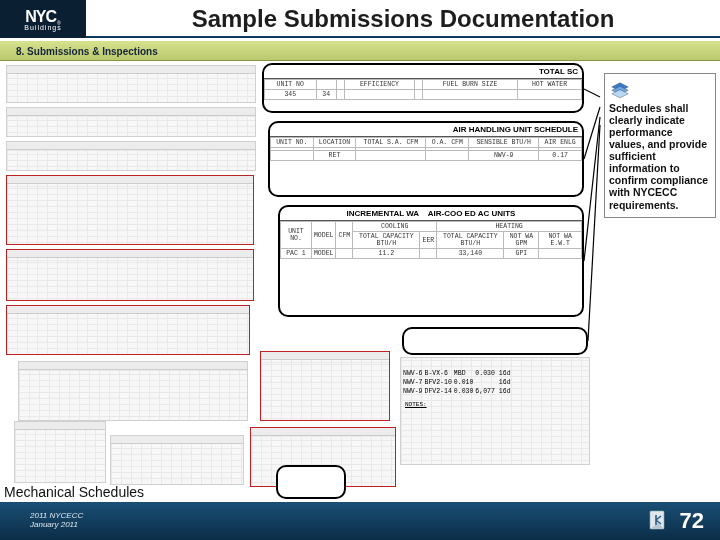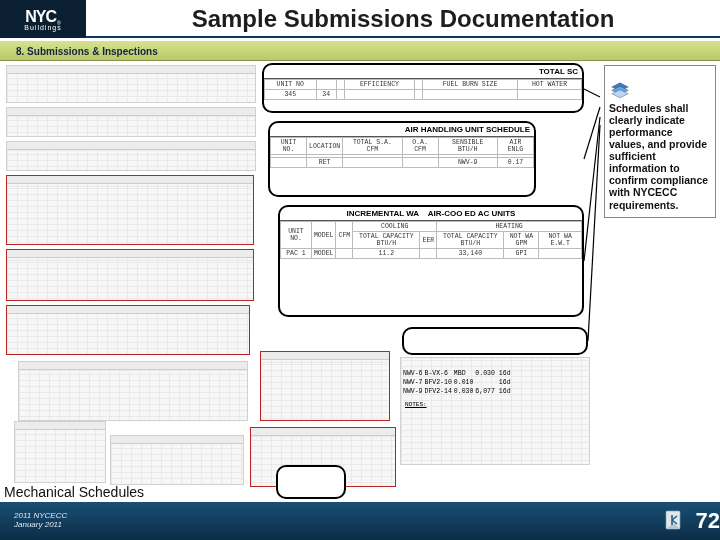--- a/index.html
+++ b/index.html
@@ -44,42 +44,42 @@
   .s11 { top:374px; left:110px; width:134px; height:50px; }
   .s12 { top:360px; left:14px;  width:92px;  height:62px; }
 
   
   .callout { position:absolute; border:2.5px solid #000; border-radius:10px; background:#fff; overflow:hidden; }
   .callout .chdr { font-size:8px; font-weight:700; text-align:right; padding:2px 4px; border-bottom:1px solid #555; white-space:nowrap; overflow:hidden;}
   .callout table { border-collapse:collapse; width:100%; font-size:6px; color:#333; }
   .callout td { border:1px solid #bbb; padding:1px 2px; text-align:center; }
 
   .co1 { top:2px;  left:262px; width:322px; height:50px; }
-  .co2 { top:60px; left:268px; width:268px; height:76px; }
+  .co2 { top:60px; left:268px; width:316px; height:76px; }
   .co3 { top:144px;left:278px; width:306px; height:112px;}
   .co4 { top:266px;left:402px; width:186px; height:28px; border-width:2px;}
   
   .co5 { top:404px; left:276px; width:70px; height:34px; border-width:2px;}
 
   
   svg.leads { position:absolute; top:0; left:0; width:100%; height:100%; pointer-events:none; }
 
   
-  .note { position:absolute; top:4px; right:4px; width:112px; border:1px solid #888; background:#fff; padding:16px 4px 6px 4px; }
+  .note { position:absolute; top:12px; right:4px; width:112px; border:1px solid #888; background:#fff; padding:8px 4px 6px 4px; }
   .note-icon { width:22px; height:18px; display:block; margin-bottom:2px;}
   .note-text { font-size:10.5px; font-weight:700; line-height:1.15; color:#111; }
 
   .caption { position:absolute; left:4px; bottom:2px; font-size:14px; font-weight:400; color:#111; }
 
   
   .footer { position:absolute; left:0; right:0; bottom:0; height:38px; background: linear-gradient(#1a4f75,#0b2d47); display:flex; align-items:center; }
-  .foot-left { font-size:8px; font-style:italic; color:#dce6ee; padding-left:14px; line-height:1.1;}
+  .foot-left { font-size:8px; font-style:italic; color:#dce6ee; padding-left:14px; line-height:1.1;margin-left:16px;}
   .flex { flex:1; }
   .foot-icon { width:24px; height:24px; margin-right:10px; }
-  .page-no { color:#fff; font-size:22px; font-weight:700; margin-right:0; }
+  .page-no { color:#fff; font-size:22px; font-weight:700; margin-right:16px; }
 
   
   .mono td { font-family: "Courier New", monospace; font-size:6.5px; }
 </style>
 </head>
 <body>
 
 <div class="header">
   <div class="logo-box">
     <div class="logo-nyc">

